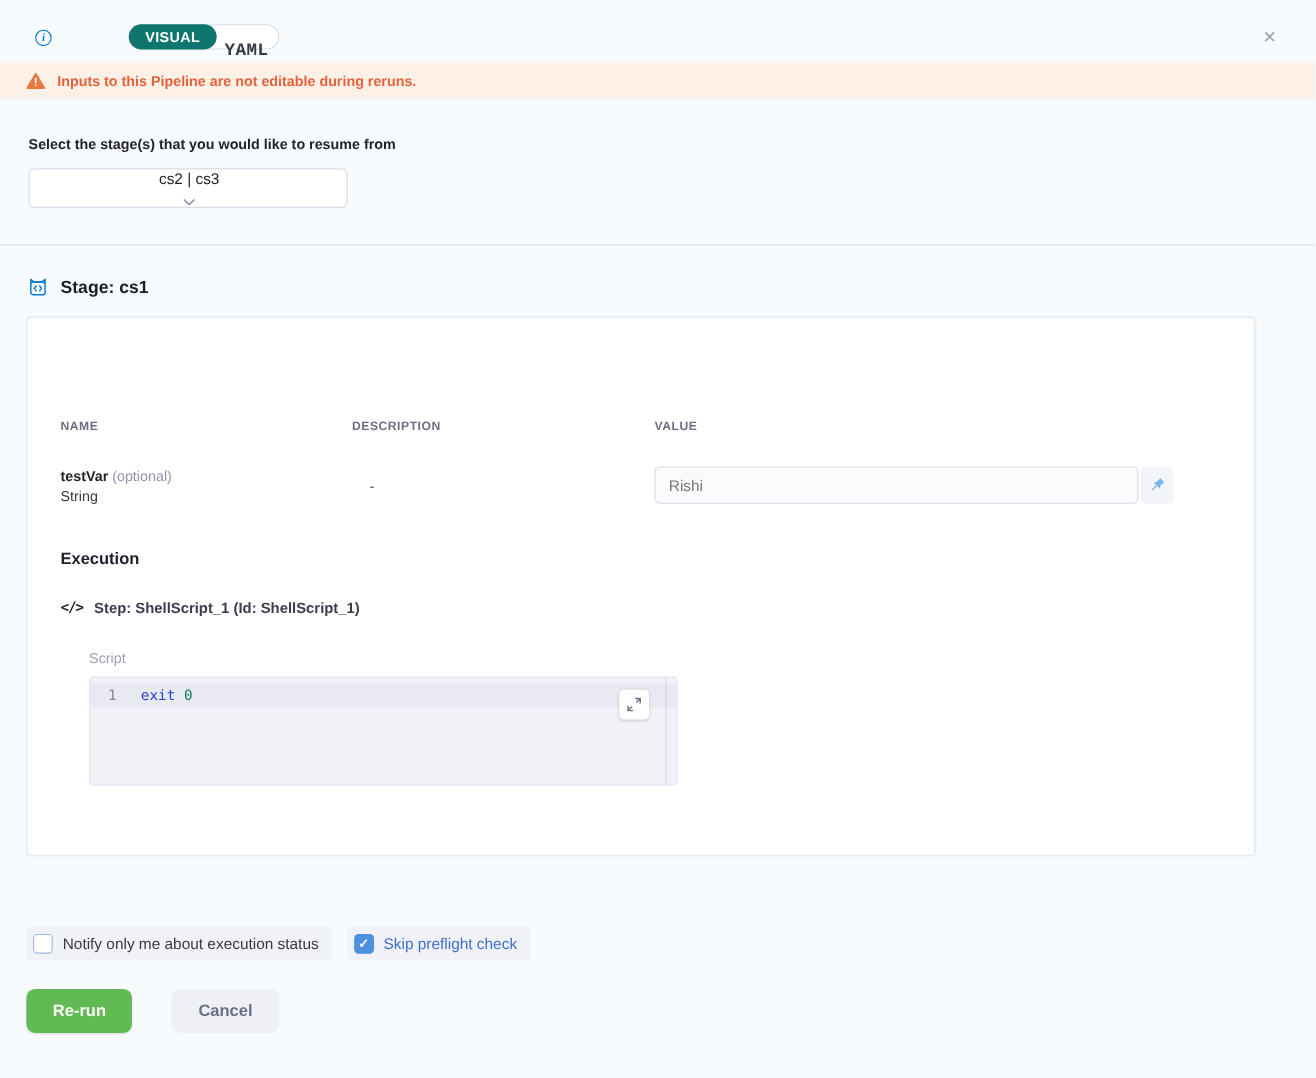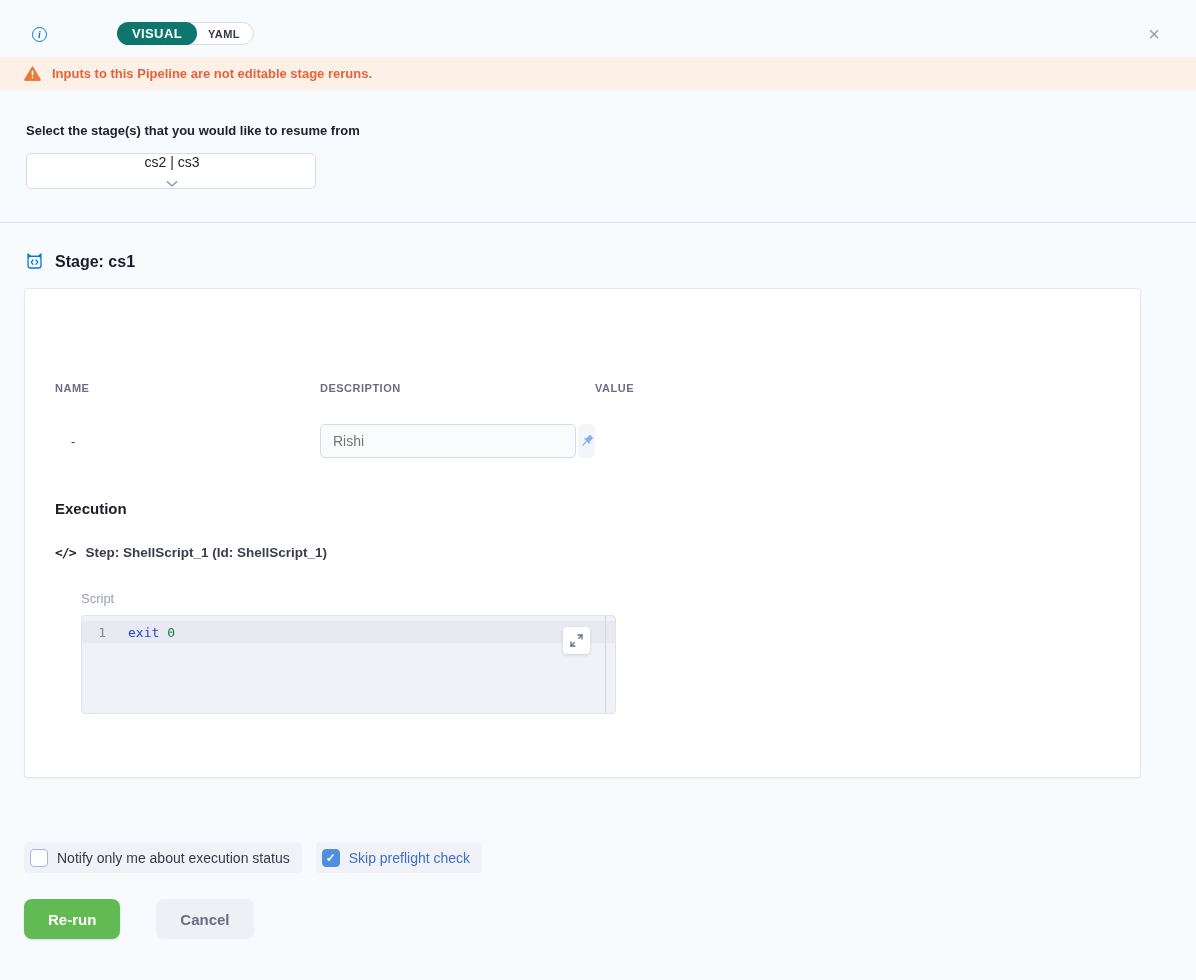--- a/index.html
+++ b/index.html
@@ -37,25 +37,26 @@
   }
   .toggle-visual {
     position:absolute; left:-1px; top:-1px;
     width:80px; height:23px;
     background:#0f766e; border-radius:12px;
     color:#ffffff; font-size:13px; font-weight:700; letter-spacing:.4px;
     display:flex; align-items:center; justify-content:center;
     cursor:pointer;
   }
   .toggle-yaml {
-    position:absolute; right:0; top:0;
+    position:absolute; right:0; top:12px;
     width:58px; height:21px;
-    color:#383946; font-size:11px; font-weight:700; letter-spacing:.4px;
-    display:flex; align-items:center; justify-content:center;
-    cursor:pointer;
+    color:#383946; font-size:16px; font-weight:700; letter-spacing:.4px;
+    display:flex; align-items:center; justify-content:center;
+    cursor:pointer;
+    font-family:Liberation Mono, monospace;
   }
   .close-btn {
     margin-left:auto;
     color:#9a9cad; font-size:20px; line-height:20px; font-weight:400;
     cursor:pointer; padding:4px;
   }
 
   
   .warning {
     height:33px;
@@ -210,21 +211,21 @@
 </div>
 
 <div class="warning">
   <span>
     <svg width="17" height="15" viewBox="0 0 17 15">
       <path d="M8.5 0.6 L16.4 13.6 Q16.8 14.4 15.9 14.4 L1.1 14.4 Q0.2 14.4 0.6 13.6 Z" fill="#e87a3e" stroke="#e87a3e" stroke-width="1" stroke-linejoin="round"></path>
       <rect x="7.7" y="4.6" width="1.6" height="5" rx="0.8" fill="#ffffff"></rect>
       <rect x="7.7" y="10.6" width="1.6" height="1.7" rx="0.8" fill="#ffffff"></rect>
     </svg>
   </span>
-  <span class="warning-text">Inputs to this Pipeline are not editable stage reruns.</span>
+  <span class="warning-text">Inputs to this Pipeline are not editable during reruns.</span>
 </div>
 
 <div class="select-section">
   <div class="select-label">Select the stage(s) that you would like to resume from</div>
   <div class="stage-select">
     <span class="stage-select-value">cs2 | cs3</span>
     <span>
       <svg width="12" height="8" viewBox="0 0 12 8">
           <path d="M1.5 1.8 L6 6 L10.5 1.8" fill="none" stroke="#9a9cad" stroke-width="1.6" stroke-linecap="round" stroke-linejoin="round"></path>
         </svg>
@@ -249,20 +250,27 @@
 
   <div class="card">
 
     <div class="var-grid var-head">
       <span class="col-header">NAME</span>
       <span class="col-header">DESCRIPTION</span>
       <span class="col-header">VALUE</span>
     </div>
 
     <div class="var-grid var-row">
+      <div>
+        <div class="var-name-line">
+          <span class="var-name">testVar</span>
+          <span class="var-optional">(optional)</span>
+        </div>
+        <div class="var-type">String</div>
+      </div>
       <div class="var-desc">-</div>
       <div class="value-cell">
         <input class="value-input" type="text" disabled="" placeholder="Rishi" style="">
         <span class="pin-btn">
           <svg width="16" height="16" viewBox="0 0 16 16">
             <g transform="rotate(45 8 8)" fill="#7ab5ec">
               <path d="M5.6 1.5 h4.8 v4.9 l1.6 2.2 h-8 l1.6 -2.2 z"></path>
               <rect x="7.35" y="8.6" width="1.3" height="5.6" rx="0.6"></rect>
             </g>
           </svg>

